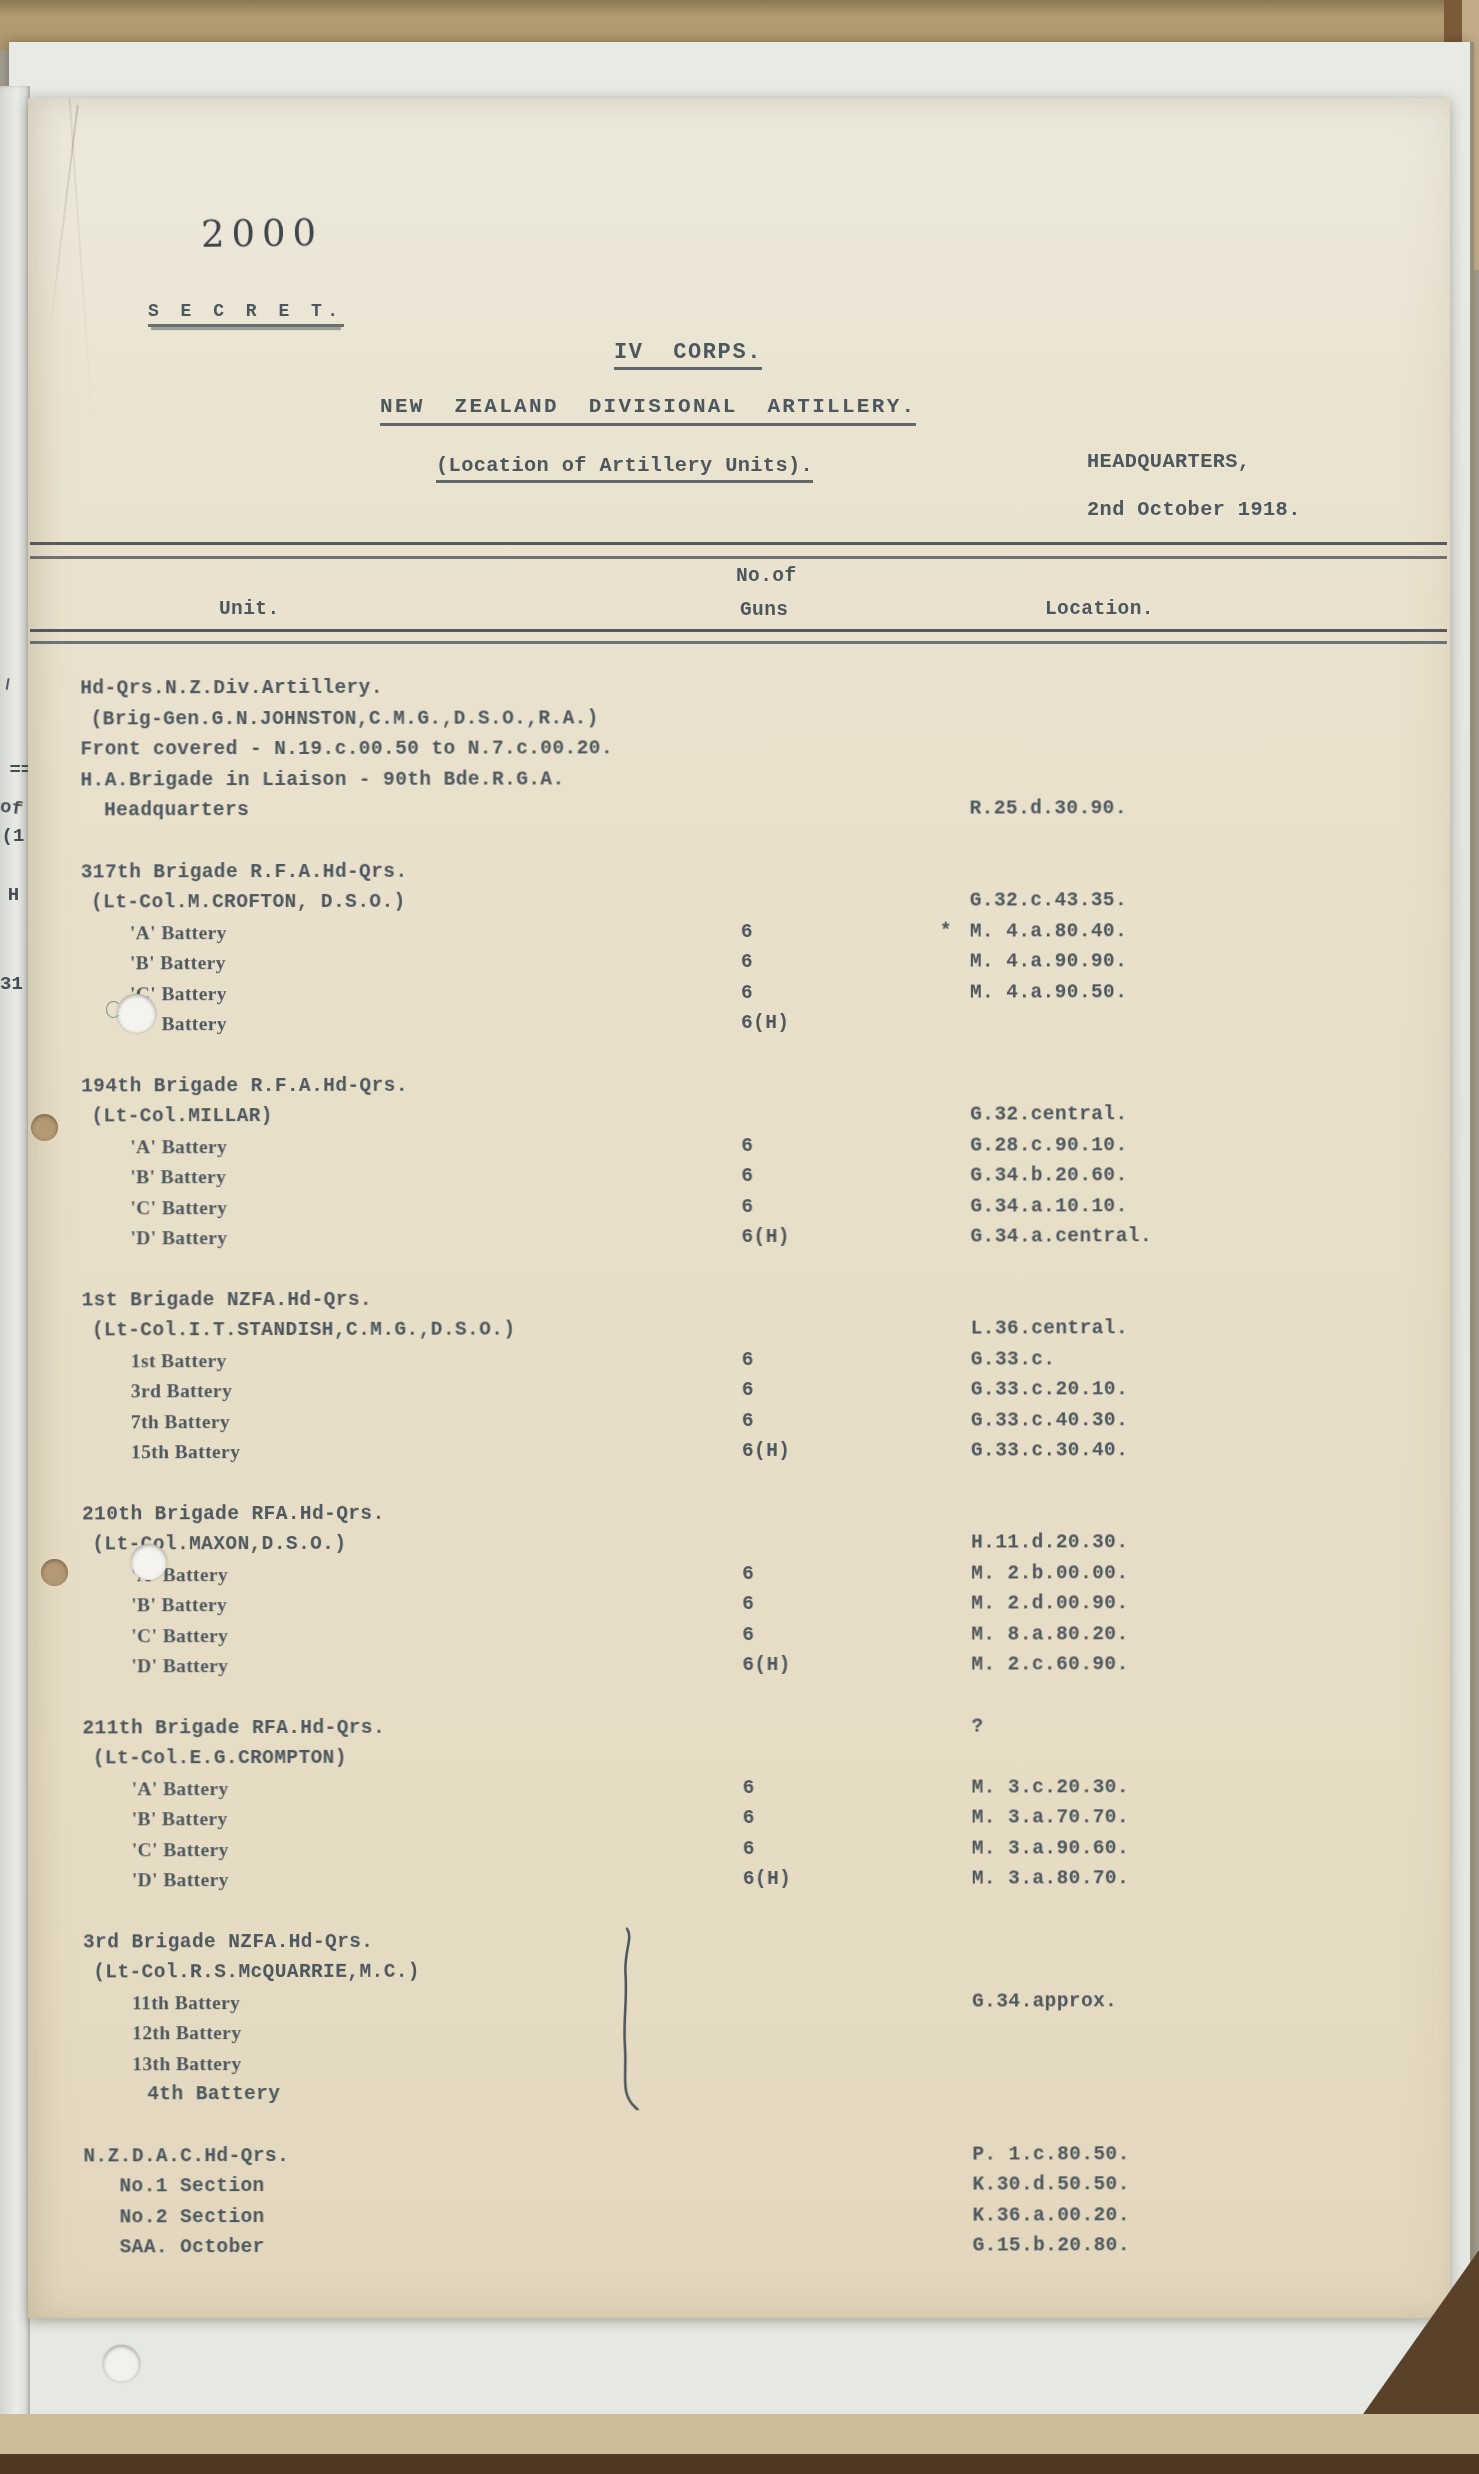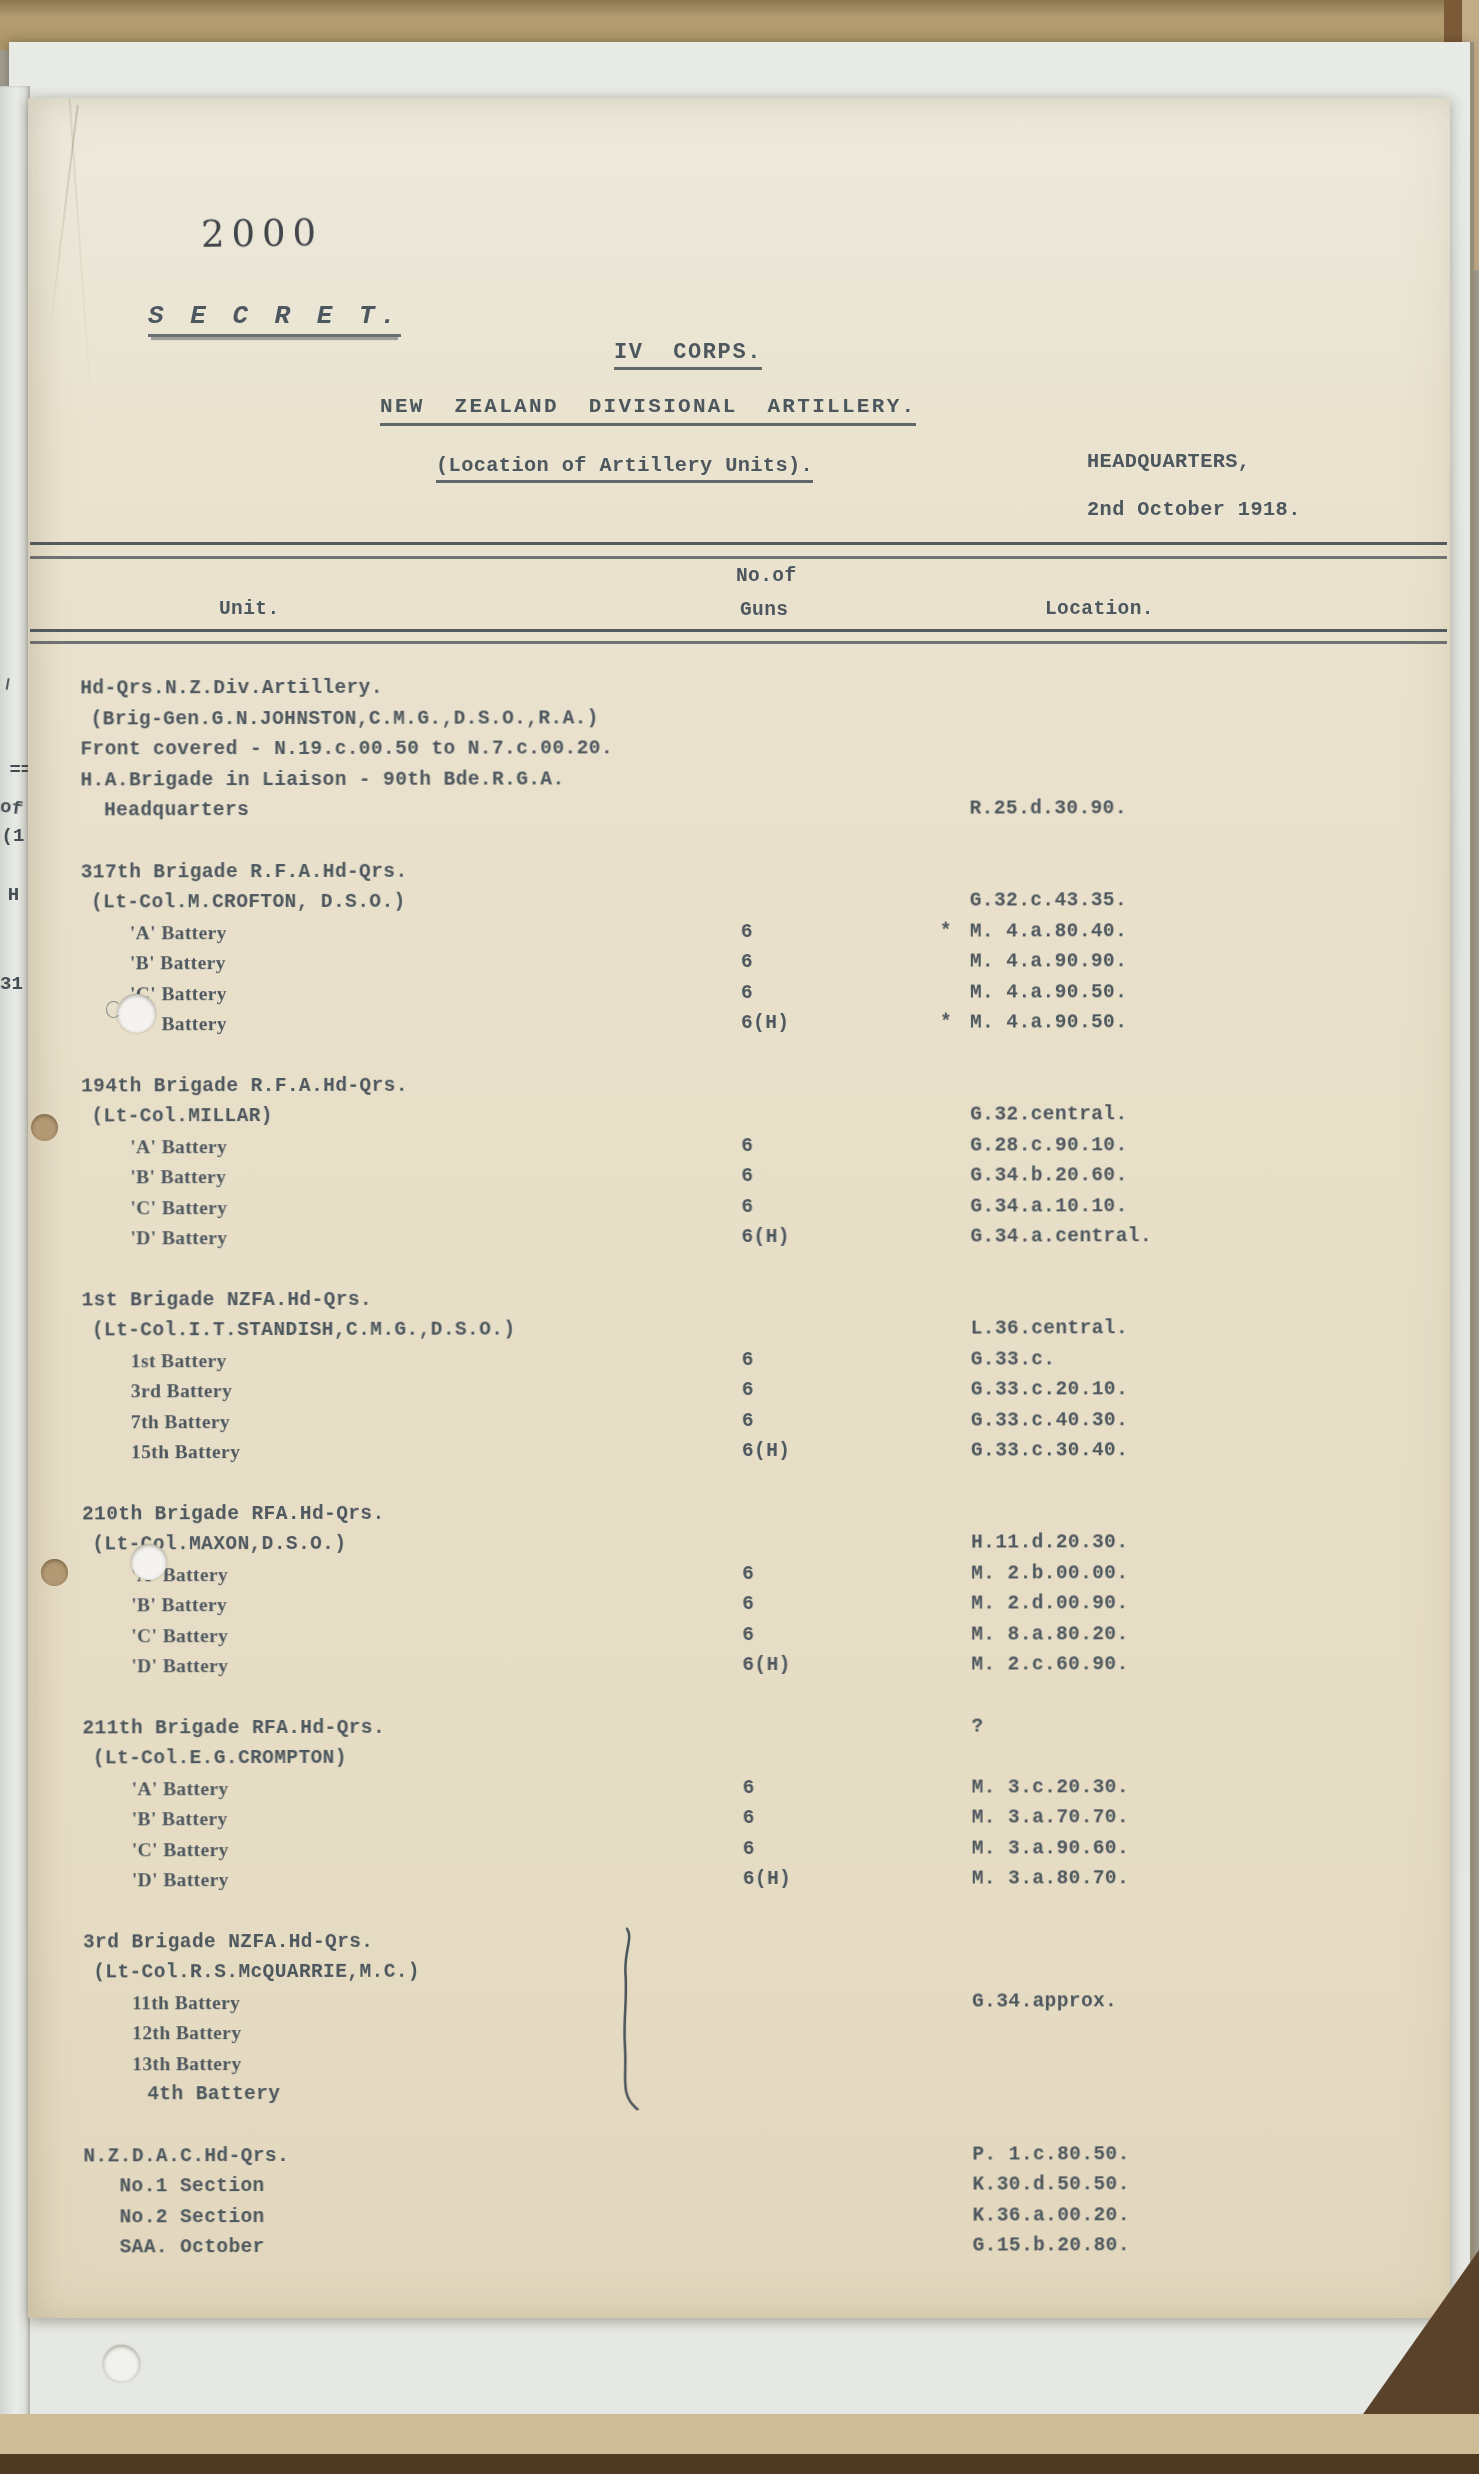--- a/index.html
+++ b/index.html
@@ -31,23 +31,23 @@
   .c2{left:52px;top:0;height:328px;transform:rotate(-4deg);opacity:.55;}
 
   
   .tw{font-family:"Liberation Mono","DejaVu Sans Mono",monospace;font-weight:700;
     color:#4d575e;letter-spacing:0.4px;filter:blur(0.4px);}
   .stamp{position:absolute;left:173px;top:114px;font-family:"DejaVu Serif",serif;font-size:37px;
     color:#41464b;letter-spacing:7px;filter:blur(0.3px);transform:rotate(-.8deg);}
   .page-num{position:absolute;left:1328px;top:92px;font-family:"DejaVu Serif",serif;font-size:42px;
     color:#4a4f54;filter:blur(0.5px);}
 
-  .secret{position:absolute;left:120px;top:203px;font-size:26px;letter-spacing:5.5px;
+  .secret{position:absolute;left:120px;top:203px;font-size:18px;letter-spacing:5.5px;
     border-bottom:3.1px solid rgba(62,72,80,.75);padding-bottom:3.1px;
-    box-shadow:0 6.2px 0 -3.1px rgba(62,72,80,.45);font-style:italic;}
+    box-shadow:0 6.2px 0 -3.1px rgba(62,72,80,.45);}
   .corps{position:absolute;left:586px;top:242px;font-size:22px;letter-spacing:1.6px;
     border-bottom:3.1px solid rgba(62,72,80,.8);padding-bottom:2.3px;white-space:pre;}
   .title{position:absolute;left:352px;top:297px;font-size:21px;letter-spacing:2.3px;
     border-bottom:3.1px solid rgba(62,72,80,.8);padding-bottom:4.7px;white-space:pre;}
   .subtitle{position:absolute;left:408px;top:356px;font-size:20.3px;
     border-bottom:3.1px solid rgba(62,72,80,.8);padding-bottom:3.1px;}
   .hq1{position:absolute;left:1059px;top:352px;font-size:20.3px;}
   .hq2{position:absolute;left:1059px;top:400px;font-size:20.3px;}
 
   .rule{position:absolute;left:1.6px;width:1417px;height:11px;filter:blur(0.5px);
@@ -141,21 +141,21 @@
           <div class="row"><span class="cell unit ind0">Front covered - N.19.c.00.50 to N.7.c.00.20.</span><span class="cell guns"></span><span class="cell loc"><span class="star"></span><span class="loctext"></span></span></div>
           <div class="row"><span class="cell unit ind0">H.A.Brigade in Liaison - 90th Bde.R.G.A.</span><span class="cell guns"></span><span class="cell loc"><span class="star"></span><span class="loctext"></span></span></div>
           <div class="row"><span class="cell unit ind2">Headquarters</span><span class="cell guns"></span><span class="cell loc"><span class="star"></span><span class="loctext">R.25.d.30.90.</span></span></div>
         </div>
         <div class="block">
           <div class="row"><span class="cell unit ind0">317th Brigade R.F.A.Hd-Qrs.</span><span class="cell guns"></span><span class="cell loc"><span class="star"></span><span class="loctext"></span></span></div>
           <div class="row"><span class="cell unit ind1">(Lt-Col.M.CROFTON, D.S.O.)</span><span class="cell guns"></span><span class="cell loc"><span class="star"></span><span class="loctext">G.32.c.43.35.</span></span></div>
           <div class="row"><span class="cell unit ind3">'A' Battery</span><span class="cell guns">6</span><span class="cell loc"><span class="star">*</span><span class="loctext">M. 4.a.80.40.</span></span></div>
           <div class="row"><span class="cell unit ind3">'B' Battery</span><span class="cell guns">6</span><span class="cell loc"><span class="star"></span><span class="loctext">M. 4.a.90.90.</span></span></div>
           <div class="row"><span class="cell unit ind3">'C' Battery</span><span class="cell guns">6</span><span class="cell loc"><span class="star"></span><span class="loctext">M. 4.a.90.50.</span></span></div>
-          <div class="row"><span class="cell unit ind3">'D' Battery</span><span class="cell guns">6(H)</span><span class="cell loc"><span class="star">*</span><span class="loctext">M. 4.a.90.50.</span></span></div>
+          <div class="row"><span class="cell unit ind3">'D' Battery</span><span class="cell guns">6(H)</span></div>
         </div>
         <div class="block">
           <div class="row"><span class="cell unit ind0">194th Brigade R.F.A.Hd-Qrs.</span><span class="cell guns"></span><span class="cell loc"><span class="star"></span><span class="loctext"></span></span></div>
           <div class="row"><span class="cell unit ind1">(Lt-Col.MILLAR)</span><span class="cell guns"></span><span class="cell loc"><span class="star"></span><span class="loctext">G.32.central.</span></span></div>
           <div class="row"><span class="cell unit ind3">'A' Battery</span><span class="cell guns">6</span><span class="cell loc"><span class="star"></span><span class="loctext">G.28.c.90.10.</span></span></div>
           <div class="row"><span class="cell unit ind3">'B' Battery</span><span class="cell guns">6</span><span class="cell loc"><span class="star"></span><span class="loctext">G.34.b.20.60.</span></span></div>
           <div class="row"><span class="cell unit ind3">'C' Battery</span><span class="cell guns">6</span><span class="cell loc"><span class="star"></span><span class="loctext">G.34.a.10.10.</span></span></div>
           <div class="row"><span class="cell unit ind3">'D' Battery</span><span class="cell guns">6(H)</span><span class="cell loc"><span class="star"></span><span class="loctext">G.34.a.central.</span></span></div>
         </div>
         <div class="block">

